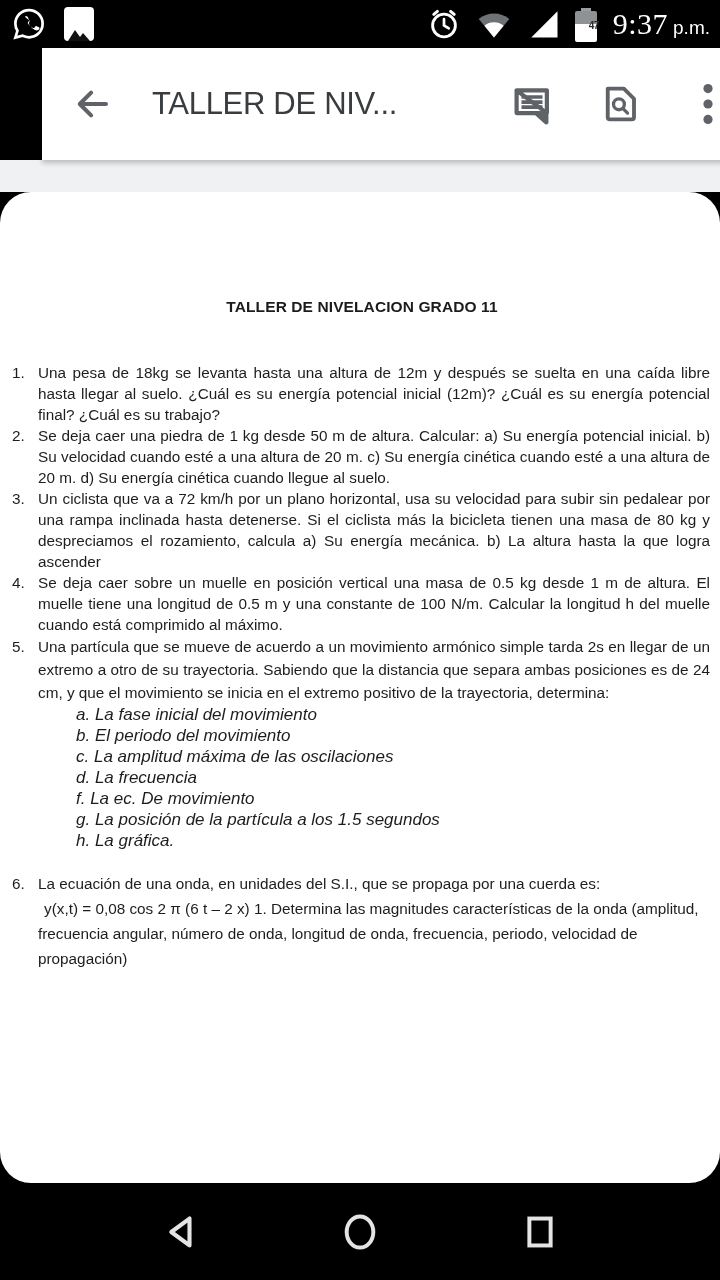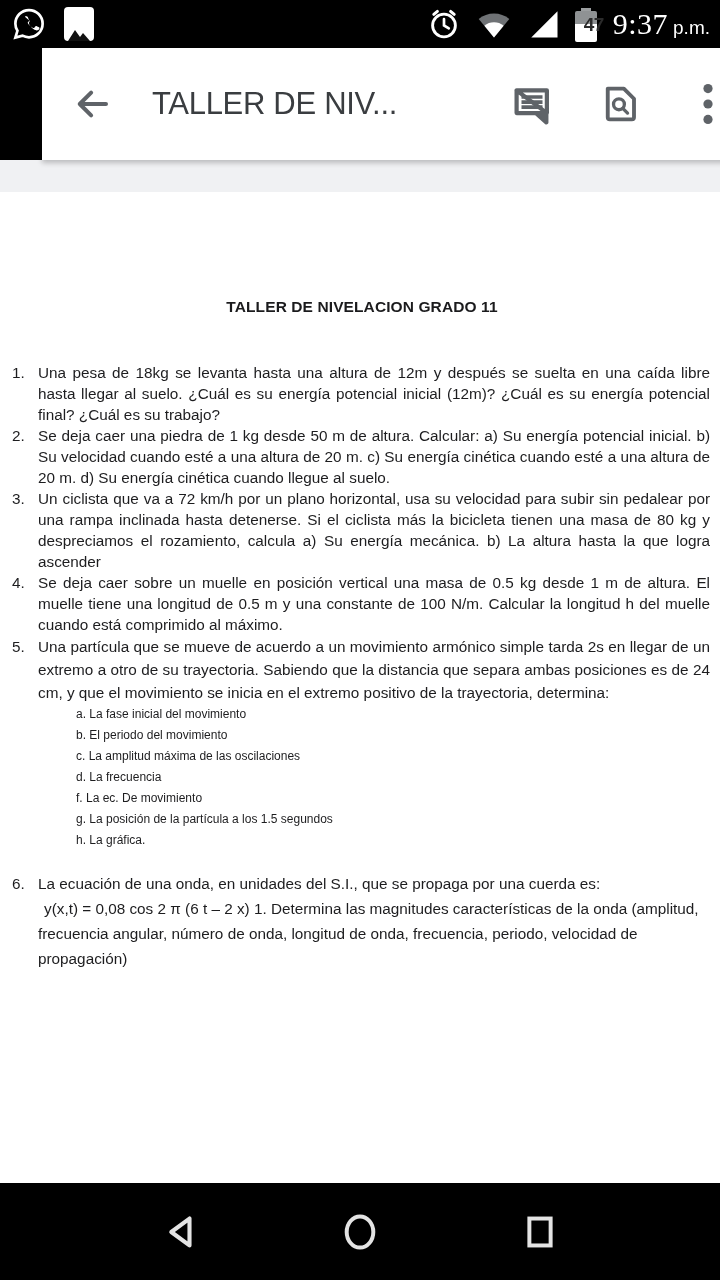--- a/index.html
+++ b/index.html
@@ -28,21 +28,21 @@
   .battery {
     position:relative; width:22px; height:34px; margin-top:2px;
     display:flex; align-items:center; justify-content:center;
   }
   .battery .cap { position:absolute; top:0; left:6px; width:10px; height:4px; background:#9b9ea0; }
   .battery .cell {
     position:absolute; top:3px; left:0; width:22px; height:31px; border-radius:2px;
     background:linear-gradient(to bottom, #8f9294 0 42%, #ffffff 42% 100%);
   }
   .battery .pct {
-    position:relative; z-index:2; font-size:19px; font-weight:bold; color:#2b2b2b;
+    position:relative; z-index:2; font-size:10px; font-weight:bold; color:#2b2b2b;
     letter-spacing:-0.5px;
     margin-left:16px;
   }
   .sb-time { display:flex; align-items:baseline; gap:5px; color:#fff; margin-left:3px; }
   .sb-time .t { font-size:30px; font-weight:400; letter-spacing:0.5px;font-family:Liberation Serif, serif; }
   .sb-time .m { font-size:19px; font-weight:400; }
 
   
   .toolbar {
     position:absolute; left:0; top:48px; width:720px; height:112px;
@@ -62,33 +62,34 @@
   
   .gray-strip {
     position:absolute; left:0; top:160px; width:720px; height:32px;
     background:#f0f1f3; z-index:1;
   }
   .page {
     position:absolute; left:0; top:192px; width:720px; height:991px;
     background:#ffffff; z-index:2;
     color:#1d1d1f;
     padding:106px 8px 0 12px;
+    border-radius:31px;
   }
   .doc-title {
     text-align:center; font-weight:bold; font-size:15.5px; color:#1b1b1d;
     margin-bottom:46px; letter-spacing:0.1px;
   }
   .item { display:flex; font-size:15.3px; line-height:21px; }
   .item .num { flex:none; width:26px; }
   .item .body { flex:1; text-align:justify; padding-right:2px; }
   .item.loose { line-height:23px; }
   .item6 { margin-top:20px; line-height:25px; }
   .item6 .body { text-align:left; }
   .item6 .formula { text-indent:6px; }
-  .subitems { margin-left:64px; font-size:12px; line-height:21px; text-align:left; }
+  .subitems { margin-left:64px; font-size:17px; line-height:21px; text-align:left;font-style:italic; }
 
   
   .navbar {
     position:absolute; left:0; top:1183px; width:720px; height:97px;
     background:#000; display:flex; align-items:center; justify-content:space-around;
     padding:0 90px;
   }
   .nav-btn { width:80px; height:60px; display:flex; align-items:center; justify-content:center; }
 </style>
 </head>

